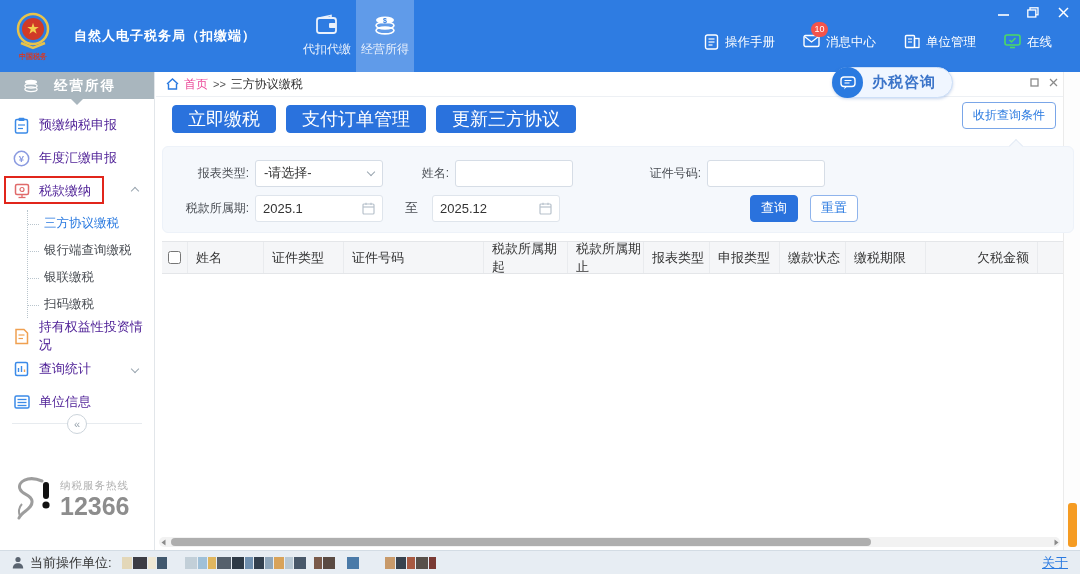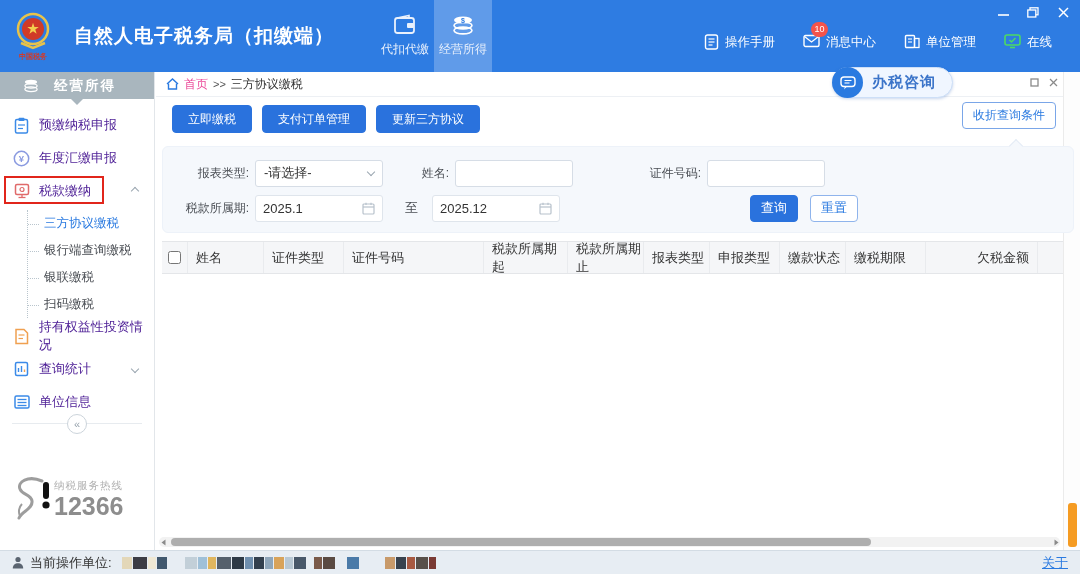--- a/index.html
+++ b/index.html
@@ -3,21 +3,21 @@
 <meta charset="utf-8">
 <style>
   * { margin:0; padding:0; box-sizing:border-box; }
   html,body { width:1080px; height:574px; overflow:hidden; font-family:"Liberation Sans",sans-serif; background:#fff; }
   .app { position:relative; width:1080px; height:574px; background:#fff; overflow:hidden; }
 
   
   .header { position:absolute; left:0; top:0; width:1080px; height:72px; background:#2e7ce2; display:flex; align-items:center; z-index:10; }
   .logo-wrap { width:54px; height:66px; margin-left:6px; display:flex; flex-direction:column; align-items:center; justify-content:center; }
   .logo-caption { color:#d23a2a; font-size:7px; font-weight:bold; background:#f5f7fa00; margin-top:1px; letter-spacing:0; transform:scaleY(1.1); }
-  .app-title { color:#fff; font-size:19px; font-weight:bold; margin-left:14px; letter-spacing:1px; }
+  .app-title { color:#fff; font-size:13px; font-weight:bold; margin-left:14px; letter-spacing:1px; }
   .header-tabs { display:flex; height:72px; margin-left:42px; }
   .htab { width:58px; height:72px; display:flex; flex-direction:column; align-items:center; justify-content:center; gap:5px; color:#eaf1fc; font-size:12px; cursor:pointer; }
   .htab.active { background:rgba(255,255,255,0.24); }
   .header-links { margin-left:auto; display:flex; align-items:center; gap:28px; margin-right:28px; margin-top:12px; }
   .hlink { display:flex; gap:6px; color:#fff; font-size:12.5px; cursor:pointer; position:relative; }
   .badge { position:absolute; top:-12px; left:8px; min-width:17px; height:15px; background:#f4534a; border-radius:8px; color:#fff; font-size:9px; display:flex; align-items:center; justify-content:center; padding:0 3px; }
   .win-controls { position:absolute; top:6px; right:10px; display:flex; gap:16px; }
   .win-btn { width:14px; height:12px; display:flex; align-items:center; justify-content:center; cursor:pointer; }
 
   
@@ -32,38 +32,38 @@
   .chev { width:6px; height:6px; border-right:1.5px solid #9aa6b0; border-bottom:1.5px solid #9aa6b0; display:inline-block; }
   .chev.up { transform:rotate(225deg); }
   .chev.down { transform:rotate(45deg); }
   .mi-chev { position:absolute; right:16px; top:9px; }
   .submenu { margin:-2px 0 6px 27px; border-left:1px dotted #b9c5cd; }
   .sub-item { position:relative; padding:5px 0 5px 16px; font-size:12.5px; color:#4a4e54; cursor:pointer; }
   .sub-item::before { content:""; position:absolute; left:0; top:50%; width:11px; border-top:1px dotted #b9c5cd; }
   .sub-item.selected { color:#2a7ae0; }
   .side-collapse { margin:8px 12px 0 12px; border-top:1px solid #e7ebef; position:relative; height:20px; }
   .collapse-btn { position:absolute; left:50%; top:-10px; margin-left:-10px; width:20px; height:20px; border:1px solid #ccd4db; border-radius:50%; background:#fff; color:#98a4ae; font-size:11px; display:flex; align-items:center; justify-content:center; cursor:pointer; }
-  .hotline { position:absolute; left:12px; bottom:26px; display:flex; align-items:center; }
+  .hotline { position:absolute; left:12px; bottom:26px; display:flex; align-items:center; gap:6px; }
   .hotline-text .hl-label { font-size:10.5px; color:#b0b0b0; letter-spacing:1px; }
   .hotline-text .hl-number { font-size:25px; font-weight:bold; color:#8d8d8d; line-height:1.05; }
 
   
   .main { position:absolute; left:156px; top:72px; width:924px; height:478px; background:#fff; }
   .vscroll-strip { position:absolute; right:0; top:0; bottom:0; width:17px; border-left:1px solid #ebebeb; background:#fdfdfd; }
   .vthumb { position:absolute; right:3px; bottom:3px; width:9px; height:44px; background:#f59b22; border-radius:3px; }
   .breadcrumb { height:25px; border-bottom:1px solid #edf0f4; display:flex; align-items:center; padding-left:10px; font-size:12px; gap:5px; }
   .bc-home { color:#ec4899; cursor:pointer; }
   .bc-sep { color:#555; font-size:11px; }
   .bc-current { color:#333; }
   .mini-controls { position:absolute; top:6px; right:22px; display:flex; gap:10px; align-items:center; z-index:6; }
   .consult { position:absolute; top:-5px; left:676px; height:31px; background:#f0f6ff; border:1px solid #cddff7; border-radius:16px; display:flex; align-items:center; padding-right:16px; z-index:20; box-shadow:0 1px 3px rgba(40,90,180,0.25); cursor:pointer; }
   .consult-circle { width:31px; height:31px; border-radius:50%; background:#2a7ae0; display:flex; align-items:center; justify-content:center; margin-left:-1px; }
   .consult-label { color:#3b74c9; font-size:15px; font-weight:bold; margin-left:9px; letter-spacing:1px; }
   .toolbar { display:flex; gap:10px; padding:8px 0 0 16px; }
-  .btn-primary { height:28px; padding:0 15px; background:#2a72dd; color:#fff; font-size:12px; border:1px solid #2a72dd; border-radius:4px; cursor:pointer; font-family:inherit; }
+  .btn-primary { height:28px; padding:0 15px; background:#2a72dd; color:#fff; font-size:18px; border:1px solid #2a72dd; border-radius:4px; cursor:pointer; font-family:inherit; }
   .collapse-query { position:absolute; top:30px; right:24px; height:27px; padding:0 10px; background:#fff; border:1px solid #7aa6e8; color:#2a7ae0; font-size:12px; border-radius:4px; cursor:pointer; font-family:inherit; }
   .filter-panel { position:relative; margin:13px 6px 0 6px; background:#f5f8fc; border:1px solid #edf2f9; border-radius:6px; padding:12px 0 10px 0; }
   .panel-notch { position:absolute; top:-6px; right:52px; width:10px; height:10px; background:#f5f8fc; border-left:1px solid #e3ebf5; border-top:1px solid #e3ebf5; transform:rotate(45deg); }
   .f-row { display:flex; align-items:center; height:28px; }
   .f-row + .f-row { margin-top:7px; }
   .f-label { font-size:12px; color:#4a4e54; text-align:right; }
   .w82 { width:86px; }
   .w48 { width:46px; margin-left:20px; }
   .w72 { width:72px; margin-left:56px; }
   .f-select { width:128px; height:27px; background:#fff; border:1px solid #d6dde6; border-radius:3px; display:flex; align-items:center; padding:0 8px; margin-left:6px; font-size:13px; color:#333; cursor:pointer; }

